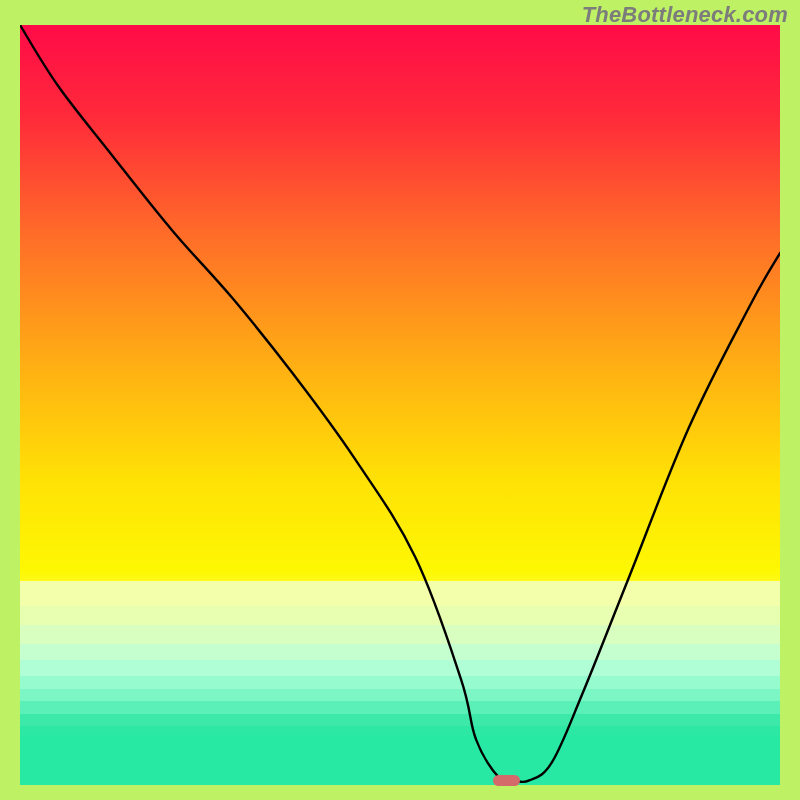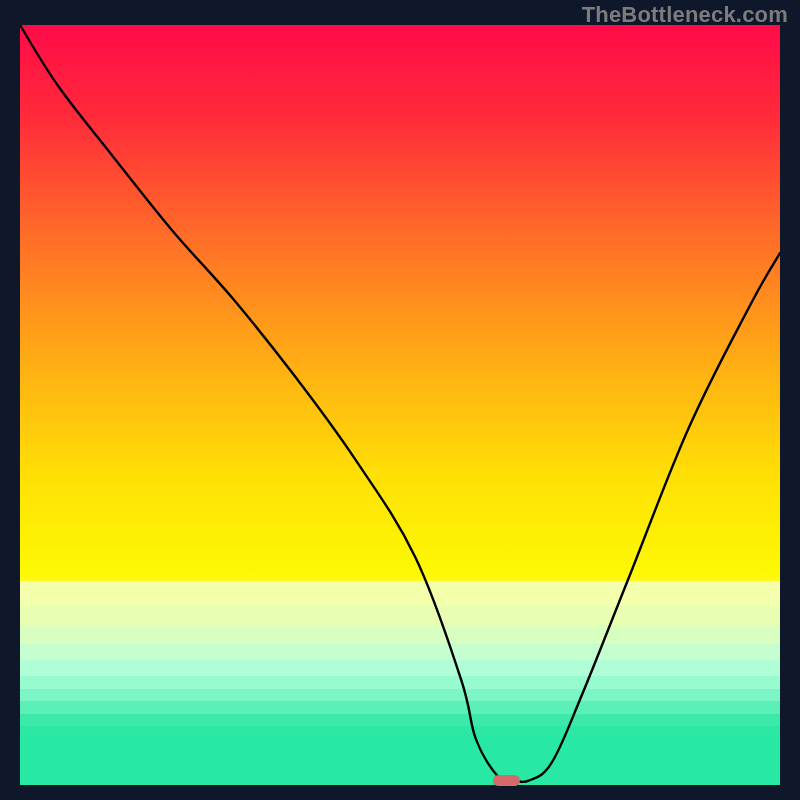--- a/index.html
+++ b/index.html
@@ -7,21 +7,22 @@
     padding: 0;
     width: 800px;
     height: 800px;
     background: #000;
     font-family: Arial, Helvetica, sans-serif;
   }
   .frame {
     position: relative;
     width: 800px;
     height: 800px;
-    background: #0f172a;
+    background: #bef264;
+    font-style: italic;
   }
   .watermark {
     position: absolute;
     top: 2px;
     right: 12px;
     color: #7c7c7c;
     font-size: 22px;
     font-weight: 600;
     letter-spacing: 0.2px;
     z-index: 30;

